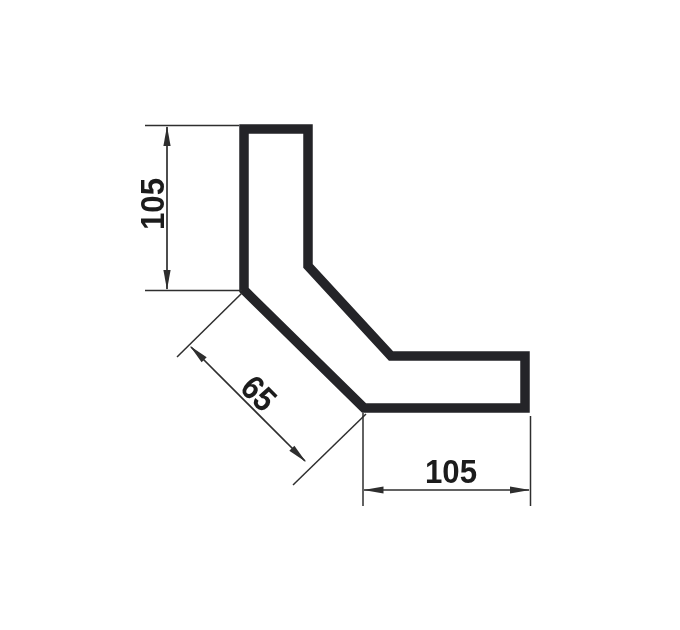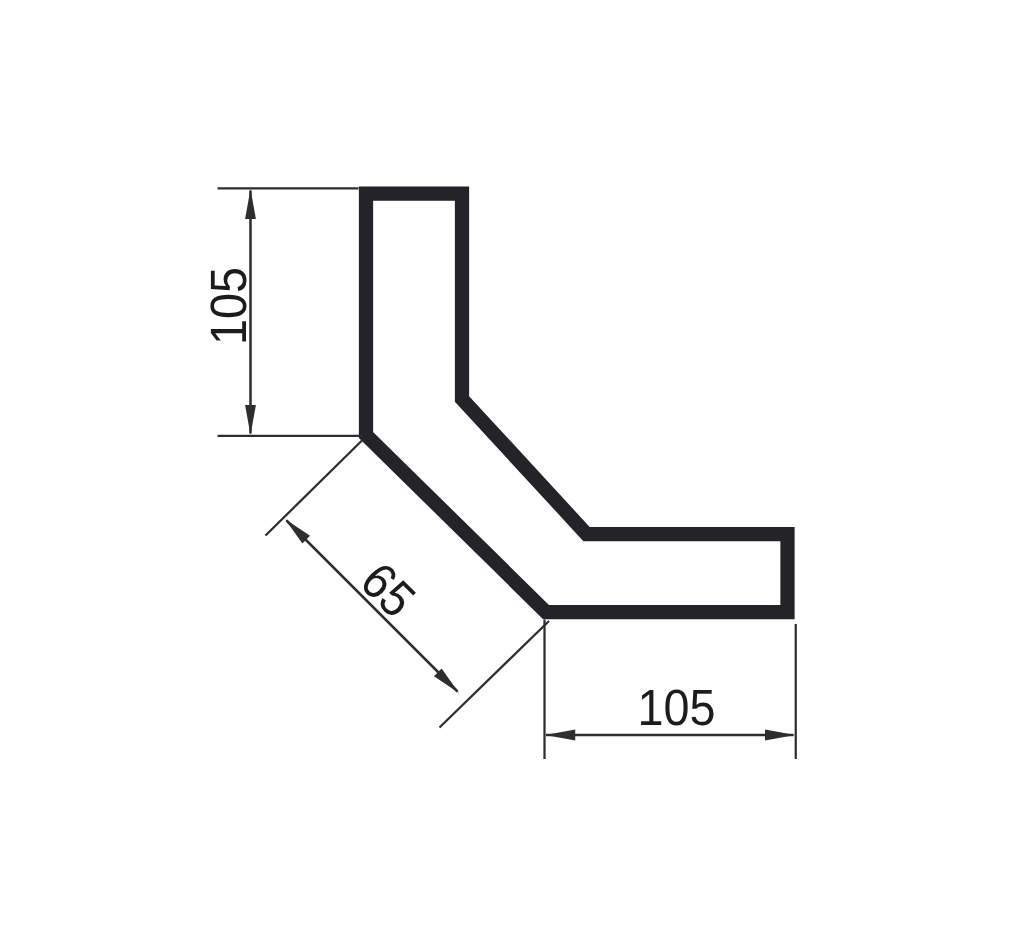--- a/index.html
+++ b/index.html
@@ -6,20 +6,21 @@
     margin: 0;
     padding: 0;
     background: var(--color-background, #ffffff);
   }
   .canvas {
     position: relative;
     width: 680px;
     height: 630px;
     background: var(--color-background, #ffffff);
     overflow: hidden;
+    font-weight: bold;
   }
   svg { display: block; }
   .profile-outline {
     fill: #ffffff;
     stroke: var(--color-outline, #242428);
     stroke-width: 9.5;
     stroke-linejoin: miter;
   }
   .thin-line {
     stroke: var(--color-dimension, #3a3a3a);

